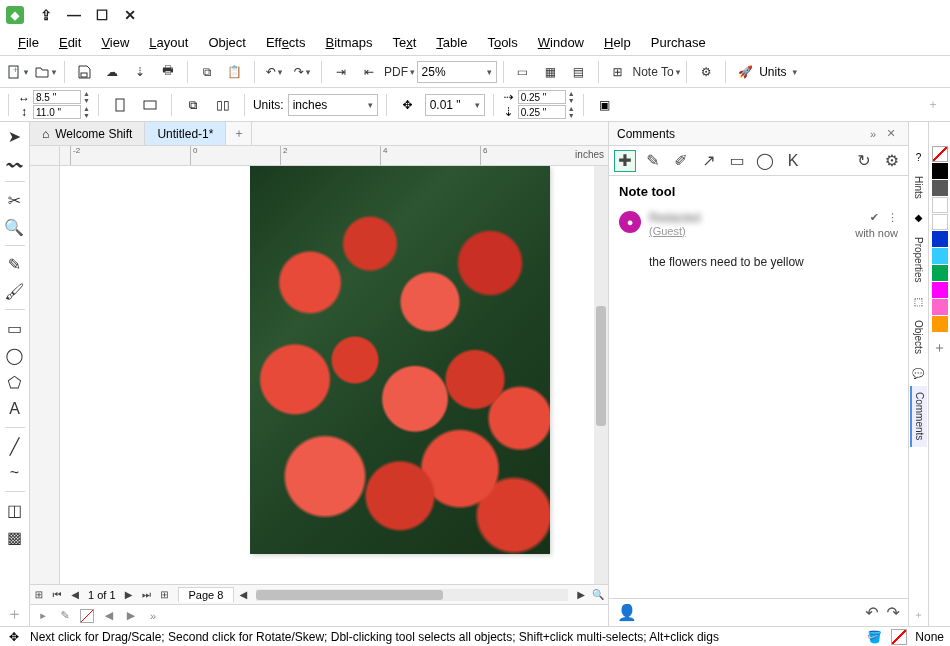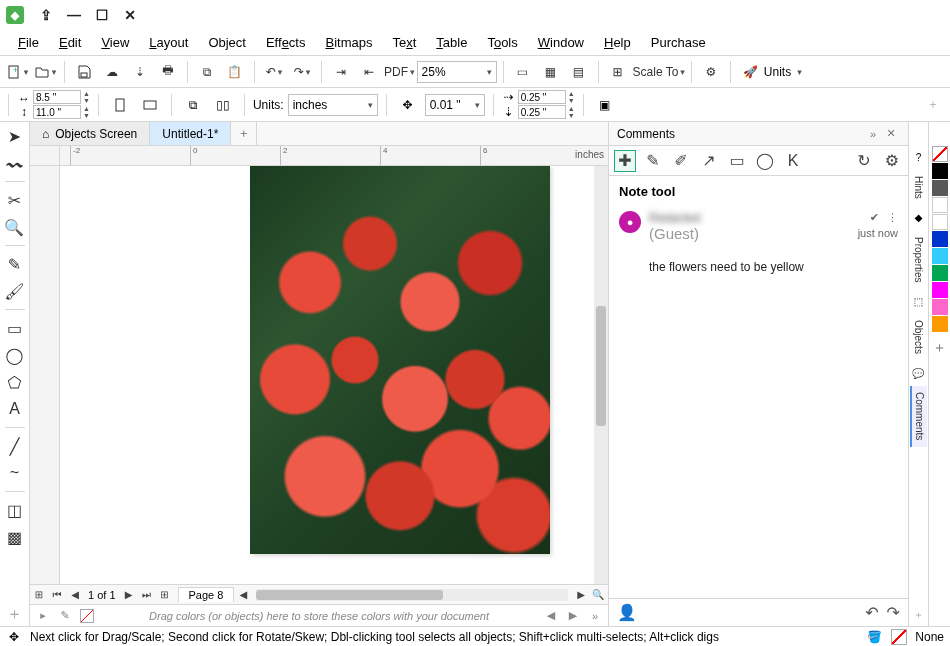--- a/index.html
+++ b/index.html
@@ -109,21 +109,21 @@
   .comments-tools { height:30px; border-bottom:1px solid var(--sep); display:flex; align-items:center; padding:0 6px; gap:8px;}
   .ct-btn { width:20px;height:20px;display:flex;align-items:center;justify-content:center;cursor:pointer;color:#444;}
   .ct-btn.active { outline:1px solid #2a8; background:#eafaf0;}
   .ct-spacer { flex:1;}
   .note-title { padding:8px 10px 4px; font-size:13px; font-weight:600;}
   .comment-card { padding:8px 10px; font-size:12px; display:flex; gap:8px;}
   .avatar { width:22px;height:22px; border-radius:50%; background:#c218a4; color:#fff; display:flex;align-items:center;justify-content:center;font-size:11px;}
   .comment-body { flex:1;}
   .comment-top { display:flex; align-items:center; gap:6px;}
   .comment-name { filter: blur(3px); color:#555; }
-  .comment-guest { color:#999; font-size:15px;}
+  .comment-guest { color:#999; font-size:11px;text-decoration:underline;}
   .comment-side { display:flex; flex-direction:column; align-items:flex-end; gap:3px; font-size:11px; color:#666;}
   .comment-side .row1 { display:flex; gap:8px; align-items:center;}
   .comment-text { margin-top:18px; color:#222;}
   .comments-footer { margin-top:auto; height:28px; border-top:1px solid var(--sep); display:flex; align-items:center; padding:0 8px; gap:8px; color:#555;}
 
   
   .rightdock { width:20px; background:#fff; border-left:1px solid var(--sep); display:flex; flex-direction:column; align-items:center; padding-top:24px; gap:2px; font-size:10px;}
   .rightdock .tab { writing-mode: vertical-rl; transform: rotate(0deg); padding:6px 2px; cursor:pointer; color:#333;}
   .rightdock .tab.active { background:#eef; border-left:2px solid #4a90e2; }
   .rightdock .ic { width:16px;height:16px; display:flex;align-items:center;justify-content:center; margin:3px 0;}
@@ -203,21 +203,21 @@
   <div class="combo dd" style="min-width:80px">
       <span>25%</span>
     </div>
   <div class="vsep"></div>
   <div class="tb-btn">▭</div>
   <div class="tb-btn">▦</div>
   <div class="tb-btn">▤</div>
   <div class="vsep"></div>
   <div class="tb-btn">⊞</div>
   <div class="tb-btn dd">
-      <span>Scale To</span>
+      <span>Note To</span>
     </div>
   <div class="vsep"></div>
   <div class="tb-btn">⚙</div>
   <div class="vsep"></div>
   <div class="launch">🚀 <span>Units</span></div>
 </div>
 
 <div class="propbar">
   <div class="vsep"></div>
   <div class="spin-pair">
@@ -310,21 +310,21 @@
     <div class="tool">◫</div>
     <div class="tool">▩</div>
     <div style="flex:1"></div>
     <div class="tool" style="color:#aaa">＋</div>
   </div>
 
   <div class="workarea">
     <div class="doctabs">
       <div class="doctab home">
           <span>⌂</span>
-          <span>Objects Screen</span>
+          <span>Welcome Shift</span>
         </div>
       <div class="doctab active">
           <span>Untitled-1*</span>
         </div>
       <div class="doctab plus">＋</div>
     </div>
 
     <div style="display:flex;">
       <div class="ruler-corner"></div>
       <div class="ruler-top">
@@ -363,21 +363,20 @@
           <div class="hscroll-thumb"></div>
         </div>
       <div class="pg-btn">▶</div>
       <div class="pg-btn">🔍</div>
     </div>
 
     <div class="colortray">
       <span class="ctray-arrow">▸</span>
       <span class="ctray-arrow">✎</span>
       <div class="ctray-swatch"></div>
-      <div class="ctray-text">Drag colors (or objects) here to store these colors with your document</div>
       <span class="ctray-arrow">◀</span>
       <span class="ctray-arrow">▶</span>
       <span class="ctray-arrow">»</span>
     </div>
   </div>
 
   <div class="comments-panel">
     <div class="comments-header">
       <span class="t">Comments</span>
       <span class="pin">»</span>
@@ -403,21 +402,21 @@
           <span class="comment-name">Redacted</span>
         </div>
         <div class="comment-guest">(Guest)</div>
         <div class="comment-text">the flowers need to be yellow</div>
       </div>
       <div class="comment-side">
         <div class="row1">
           <span>✔</span>
           <span>⋮</span>
         </div>
-        <span>just now</span>
+        <span>with now</span>
       </div>
     </div>
     <div class="comments-footer">
       <span>👤</span>
       <div style="flex:1"></div>
       <span>↶</span>
       <span>↷</span>
     </div>
   </div>
 

